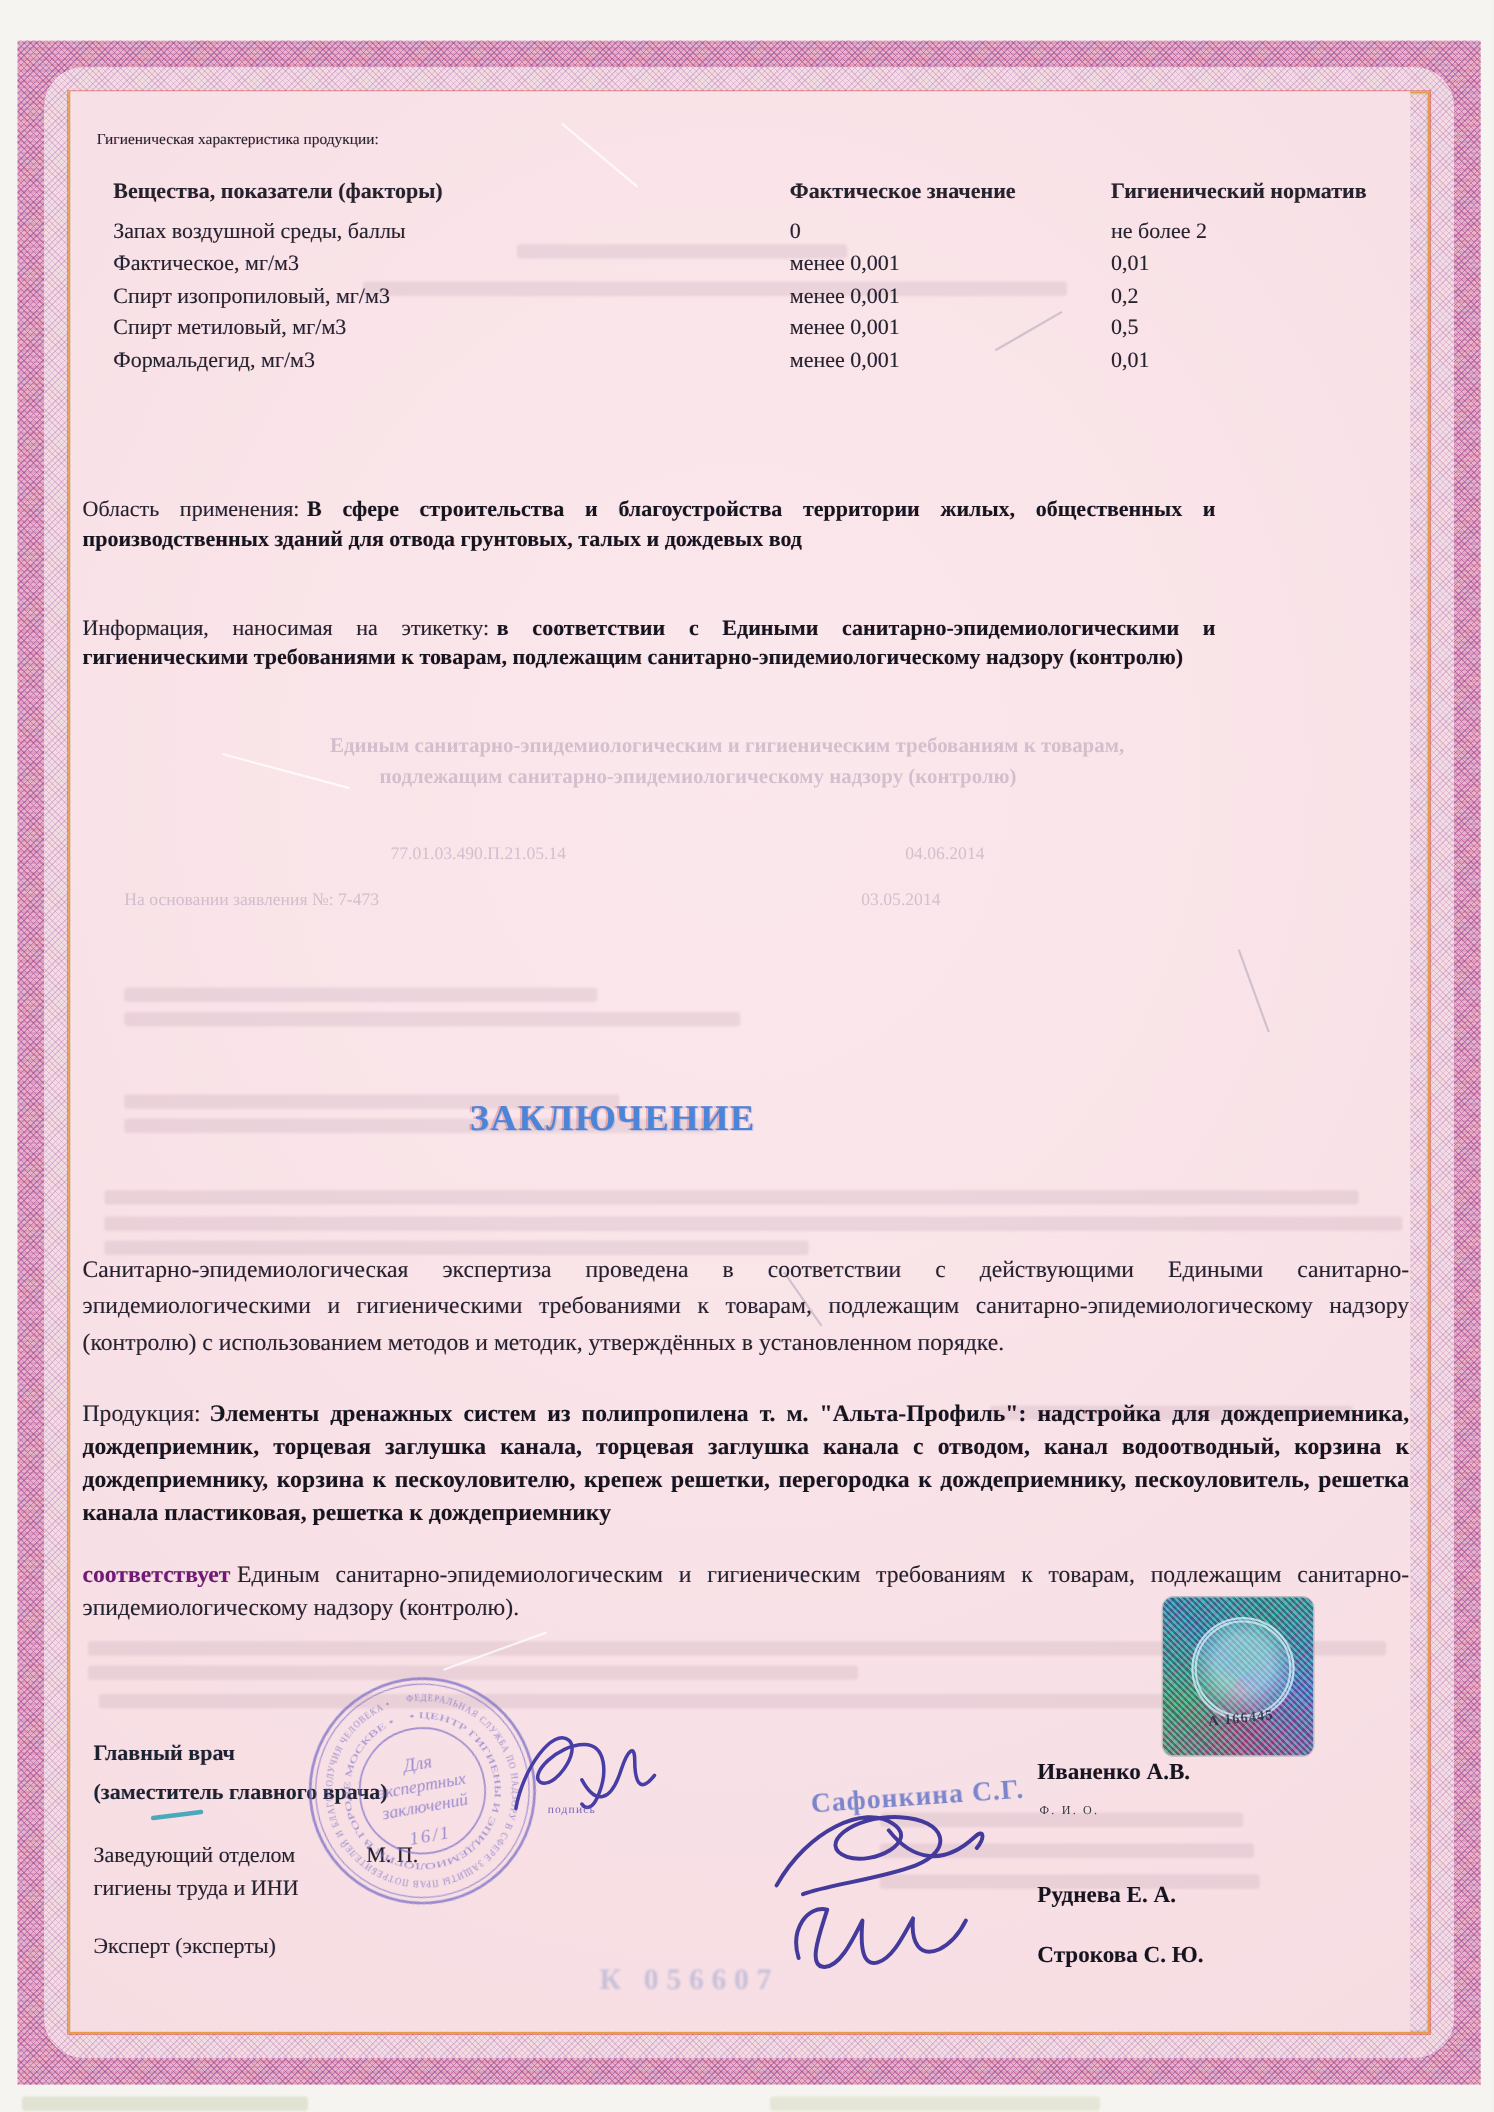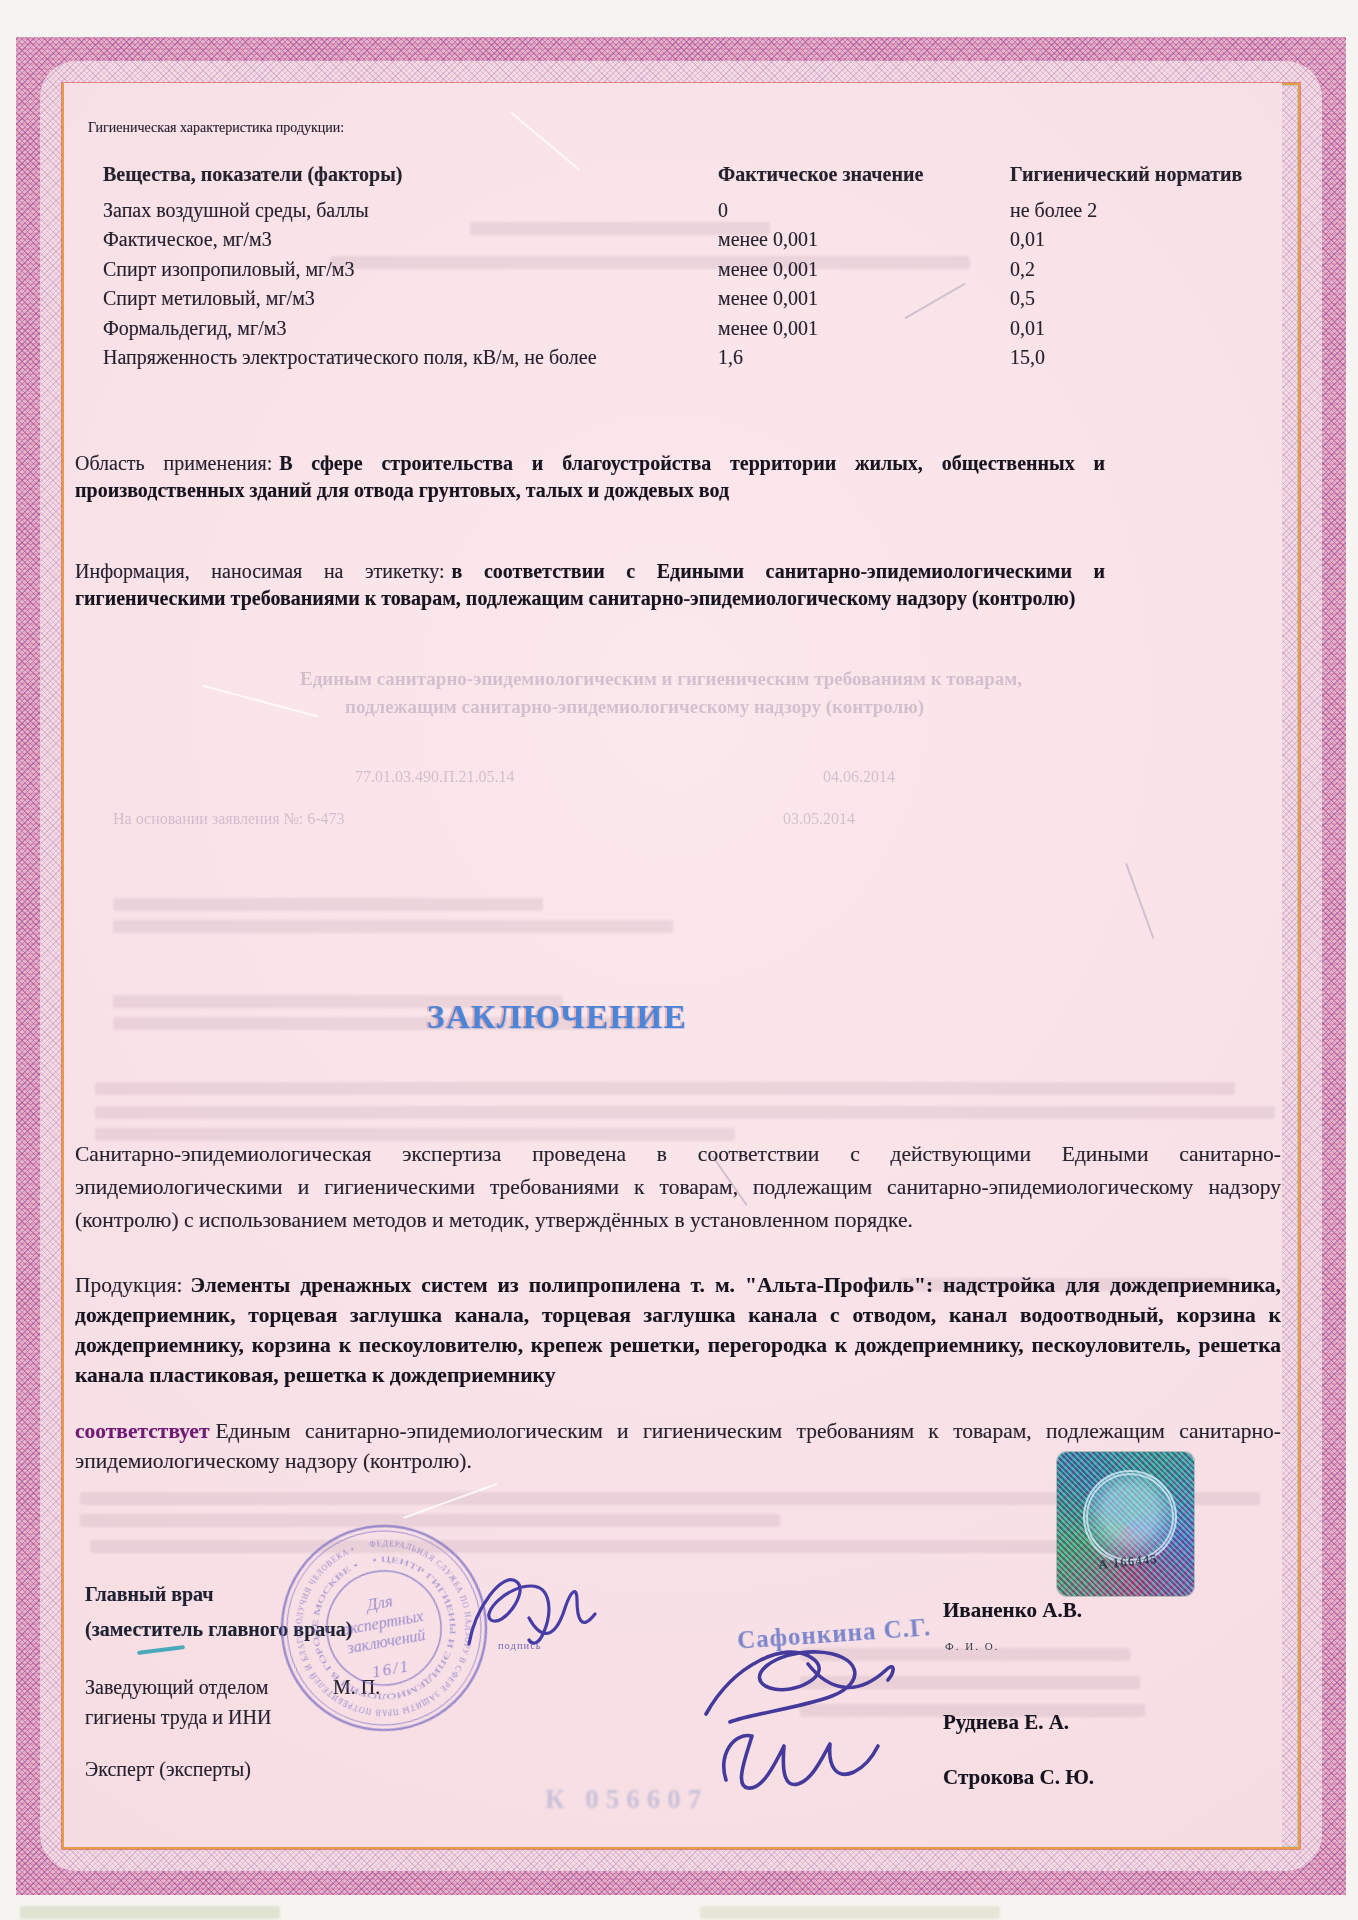--- a/index.html
+++ b/index.html
@@ -80,21 +80,21 @@
 
   <div class="frame"></div>
   <div class="doc"></div>
 
   <div class="abs bt-bar" style="left:470px;top:222px;width:300px;"></div>
   <div class="abs bt-bar" style="left:330px;top:256px;width:640px;"></div>
   <div class="abs bt bt-bold" style="left:300px;top:668px;font-size:19px;">Единым санитарно-эпидемиологическим и гигиеническим требованиям к товарам,</div>
   <div class="abs bt bt-bold" style="left:345px;top:696px;font-size:19px;">подлежащим санитарно-эпидемиологическому надзору (контролю)</div>
   <div class="abs bt" style="left:355px;top:768px;font-size:16px;">77.01.03.490.П.21.05.14</div>
   <div class="abs bt" style="left:823px;top:768px;font-size:16px;">04.06.2014</div>
-  <div class="abs bt" style="left:113px;top:810px;font-size:16px;">На основании заявления №:  6-473</div>
+  <div class="abs bt" style="left:113px;top:810px;font-size:16px;">На основании заявления №:  7-473</div>
   <div class="abs bt" style="left:783px;top:810px;font-size:16px;">03.05.2014</div>
   <div class="abs bt-bar" style="left:113px;top:898px;width:430px;"></div>
   <div class="abs bt-bar" style="left:113px;top:920px;width:560px;"></div>
   <div class="abs bt-bar" style="left:113px;top:995px;width:450px;"></div>
   <div class="abs bt-bar" style="left:113px;top:1017px;width:540px;"></div>
   <div class="abs bt-bar" style="left:95px;top:1082px;width:1140px;"></div>
   <div class="abs bt-bar" style="left:95px;top:1106px;width:1180px;"></div>
   <div class="abs bt-bar" style="left:95px;top:1128px;width:640px;"></div>
   <div class="abs bt-bar" style="left:900px;top:1278px;width:330px;"></div>
   <div class="abs bt-bar" style="left:80px;top:1492px;width:1180px;"></div>
@@ -140,25 +140,20 @@
     <div class="trow">
       <span>Спирт метиловый, мг/м3</span>
       <span>менее 0,001</span>
       <span>0,5</span>
     </div>
     <div class="trow">
       <span>Формальдегид, мг/м3</span>
       <span>менее 0,001</span>
       <span>0,01</span>
     </div>
-    <div class="trow">
-      <span>Напряженность электростатического поля, кВ/м, не более</span>
-      <span>1,6</span>
-      <span>15,0</span>
-    </div>
   </div>
 
   <div class="abs field ct" style="top:450px;">
     <span>Область применения:</span><b>В сфере строительства и благоустройства территории жилых, общественных и производственных зданий для отвода грунтовых, талых и дождевых вод</b>
   </div>
   <div class="abs field ct" style="top:558px;">
     <span>Информация, наносимая на этикетку:</span><b>в соответствии с Едиными санитарно-эпидемиологическими и гигиеническими требованиями к товарам, подлежащим санитарно-эпидемиологическому надзору (контролю)</b>
   </div>
 
   <div class="abs bigtitle">ЗАКЛЮЧЕНИЕ</div>

